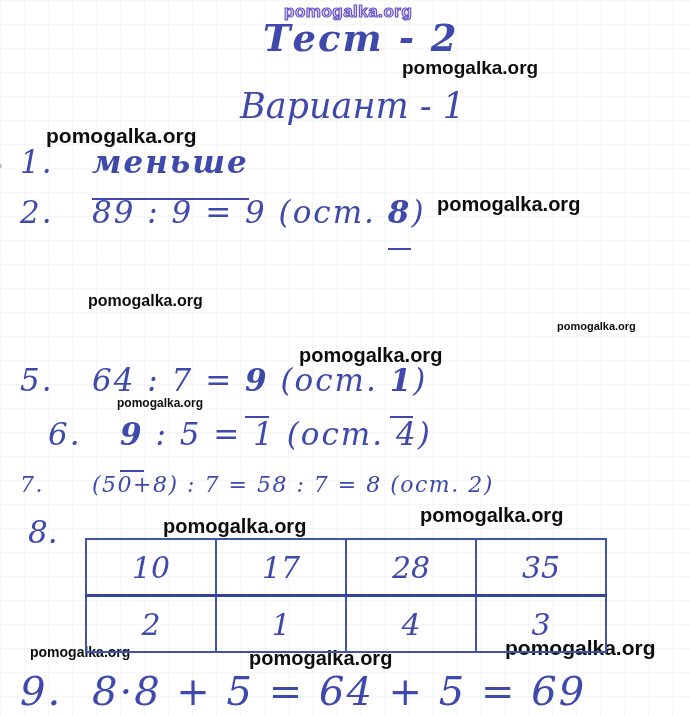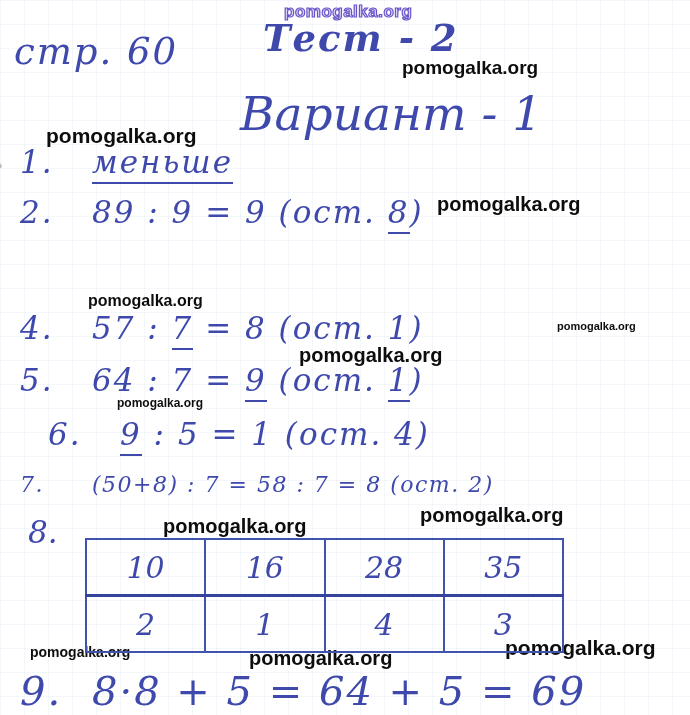--- a/index.html
+++ b/index.html
@@ -18,44 +18,44 @@
   .hw {
     position:absolute;
     font-family:"DejaVu Serif", serif;
     font-style:italic;
     color:#3e49ab;
     white-space:nowrap;
   }
   .hw-title { font-size:37px; letter-spacing:2px; }
   .page-label  { left:14px;  top:30px; }
   .test-title  { left:263px; top:16px;font-weight:bold; }
-  .variant-title { left:240px; top:86px; font-size:47px; }
+  .variant-title { left:240px; top:86px; font-size:35px; }
 
   
   .prob { position:absolute; left:20px; white-space:nowrap;
           font-family:"DejaVu Serif", serif; font-style:italic;
           color:#3e49ab; font-size:31px; letter-spacing:2px; }
   .prob .num { display:inline-block; width:72px; }
   .p1 { top:144px; }
   .p2 { top:194px; }
   .p3 { top:252px; }
   .p4 { top:310px; }
   .p5 { top:362px; }
   .p6 { top:416px;margin-left:28px; }
   .p7 { top:472px; font-size:22px; letter-spacing:1.5px; }
   .p8num { position:absolute; left:28px; top:514px;
            font-family:"DejaVu Serif", serif; font-style:italic;
            color:#3e49ab; font-size:31px; }
   .p9 { top:668px; font-size:40px; }
-  .u { border-bottom:2.5px solid #3e49ab; padding-bottom:2px; }
+  .u { border-bottom:2.5px solid #3e49ab; padding-bottom:18px;font-weight:bold; }
 
   
   .tbl {
     position:absolute; left:85px; top:538px;
-    width:479px; height:108px;
+    width:522px; height:108px;
     border-collapse:collapse; table-layout:fixed;
   }
   .tbl td {
     border:2px solid #4053ae;
     text-align:center; vertical-align:middle;
     font-family:"DejaVu Serif", serif; font-style:italic;
     color:#3e49ab; font-size:30px;
     height:52px; width:25%;
   }
   .tbl tr:first-child td { border-bottom:3px solid #35439c; }
@@ -97,51 +97,47 @@
   <div class="wm wm-d">pomogalka.org</div>
   <div class="wm wm-e">pomogalka.org</div>
   <div class="wm wm-f">pomogalka.org</div>
   <div class="wm wm-g">pomogalka.org</div>
   <div class="wm wm-h">pomogalka.org</div>
   <div class="wm wm-i">pomogalka.org</div>
   <div class="wm wm-j">pomogalka.org</div>
   <div class="wm wm-k">pomogalka.org</div>
   <div class="wm wm-l">pomogalka.org</div>
 
-  <div class="hw hw-title page-label">стр. 60</div>
   <div class="hw hw-title test-title">Тест - 2</div>
   <div class="hw variant-title">Вариант - 1</div>
 
   <div class="stray-mark">›</div>
 
   <div class="prob p1">
     <span class="num">1.</span><span><span class="u">меньше</span></span>
   </div>
   <div class="prob p2">
     <span class="num">2.</span><span><span>89 : 9 = 9 (ост. </span><span class="u">8</span><span>)</span></span>
-  </div>
-  <div class="prob p4">
-    <span class="num">4.</span><span><span>57 : </span><span class="u">7</span><span> = 8 (ост. 1)</span></span>
   </div>
   <div class="prob p5">
     <span class="num">5.</span><span><span>64 : 7 = </span><span class="u">9</span><span> (ост. </span><span class="u">1</span><span>)</span></span>
   </div>
   <div class="prob p6">
     <span class="num">6.</span><span><span class="u">9</span><span> : 5 = 1 (ост. 4)</span></span>
   </div>
   <div class="prob p7">
     <span class="num">7.</span><span><span>(50+8) : 7 = 58 : 7 = 8 (ост. 2)</span></span>
   </div>
 
   <div class="p8num">8.</div>
   <table class="tbl">
     <tbody>
         <tr>
           <td>10</td>
-          <td>16</td>
+          <td>17</td>
           <td>28</td>
           <td>35</td>
         </tr>
         <tr>
           <td>2</td>
           <td>1</td>
           <td>4</td>
           <td>3</td>
         </tr>
       </tbody>

